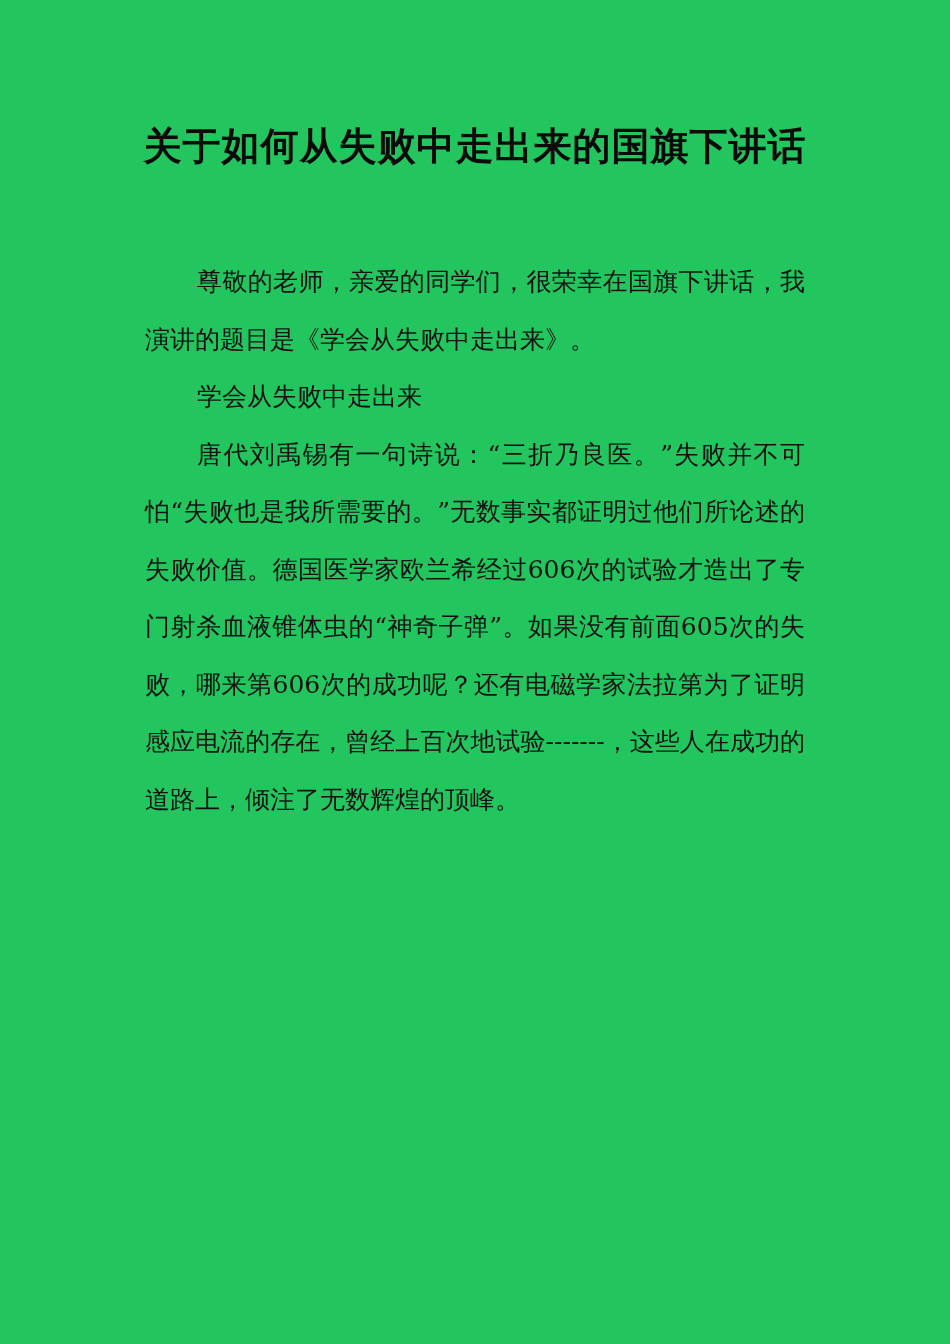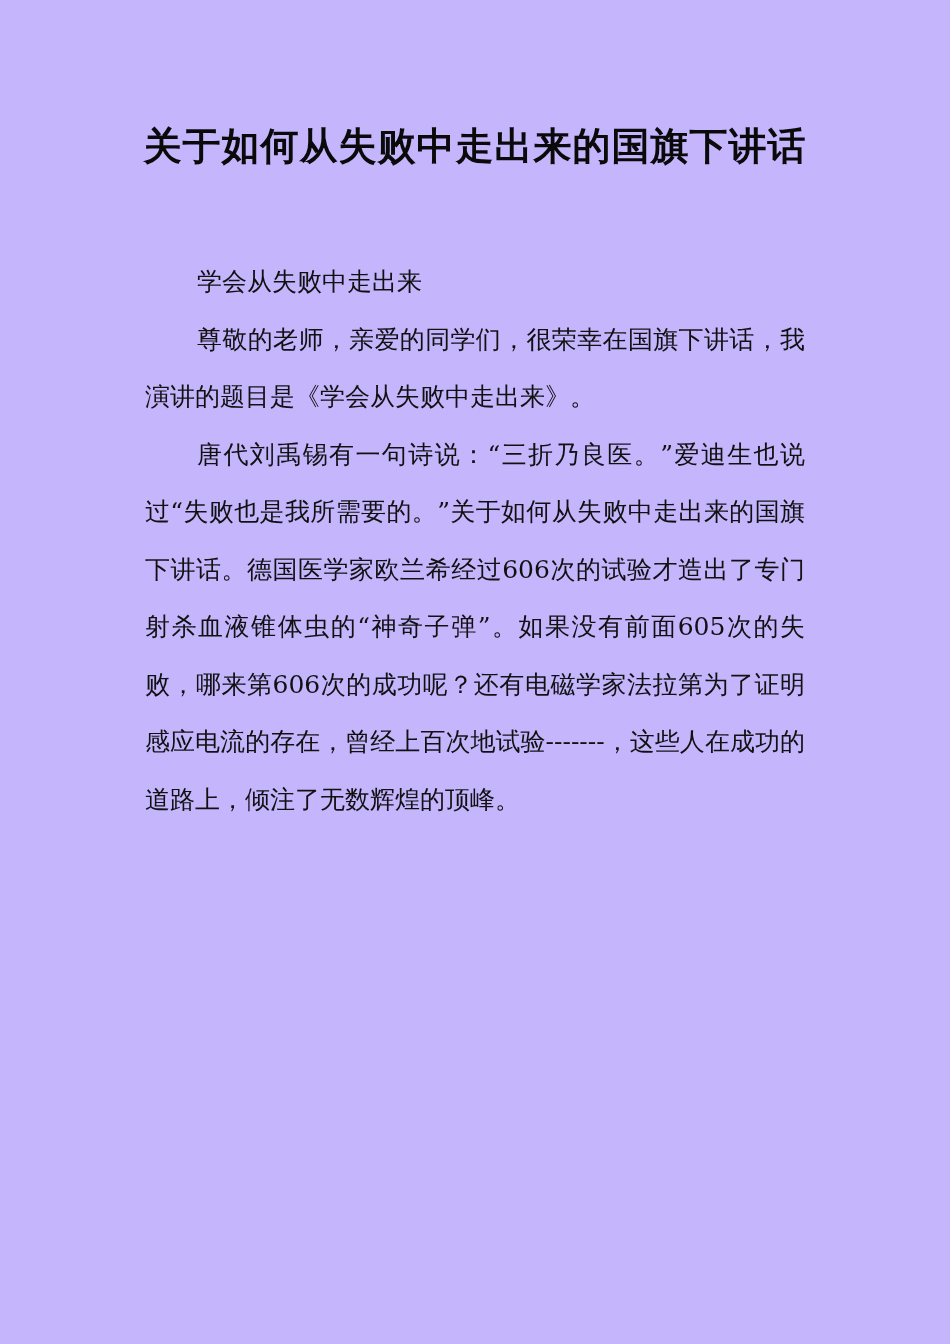--- a/index.html
+++ b/index.html
@@ -14,21 +14,21 @@
       overflow: hidden;
       font-family: "DejaVu Serif", "Liberation Serif", serif;
       color: #111111;
     }
     .page {
       position: absolute;
       left: 0;
       top: 0;
       width: 950px;
       height: 1344px;
-      background: #c4b5fd;
+      background: #22c55e;
     }
     .title {
       position: absolute;
       left: 0;
       top: 118px;
       width: 950px;
       text-align: center;
       font-family: "DejaVu Sans", "Liberation Sans", sans-serif;
       font-size: 38px;
       font-weight: bold;
@@ -52,17 +52,17 @@
       text-indent: 52px;
     }
   </style>
 </head>
 <body>
 
 <div class="page">
   <div class="title">关于如何从失败中走出来的国旗下讲话</div>
 
   <div class="body-text">
+    <p class="para">尊敬的老师，亲爱的同学们，很荣幸在国旗下讲话，我演讲的题目是《学会从失败中走出来》。</p>
     <p class="para">学会从失败中走出来</p>
-    <p class="para">尊敬的老师，亲爱的同学们，很荣幸在国旗下讲话，我演讲的题目是《学会从失败中走出来》。</p>
-    <p class="para">唐代刘禹锡有一句诗说：“三折乃良医。”爱迪生也说过“失败也是我所需要的。”关于如何从失败中走出来的国旗下讲话。德国医学家欧兰希经过606次的试验才造出了专门射杀血液锥体虫的“神奇子弹”。如果没有前面605次的失败，哪来第606次的成功呢？还有电磁学家法拉第为了证明感应电流的存在，曾经上百次地试验-------，这些人在成功的道路上，倾注了无数辉煌的顶峰。</p>
+    <p class="para">唐代刘禹锡有一句诗说：“三折乃良医。”失败并不可怕“失败也是我所需要的。”无数事实都证明过他们所论述的失败价值。德国医学家欧兰希经过606次的试验才造出了专门射杀血液锥体虫的“神奇子弹”。如果没有前面605次的失败，哪来第606次的成功呢？还有电磁学家法拉第为了证明感应电流的存在，曾经上百次地试验-------，这些人在成功的道路上，倾注了无数辉煌的顶峰。</p>
   </div>
 </div>
 
 </body></html>

